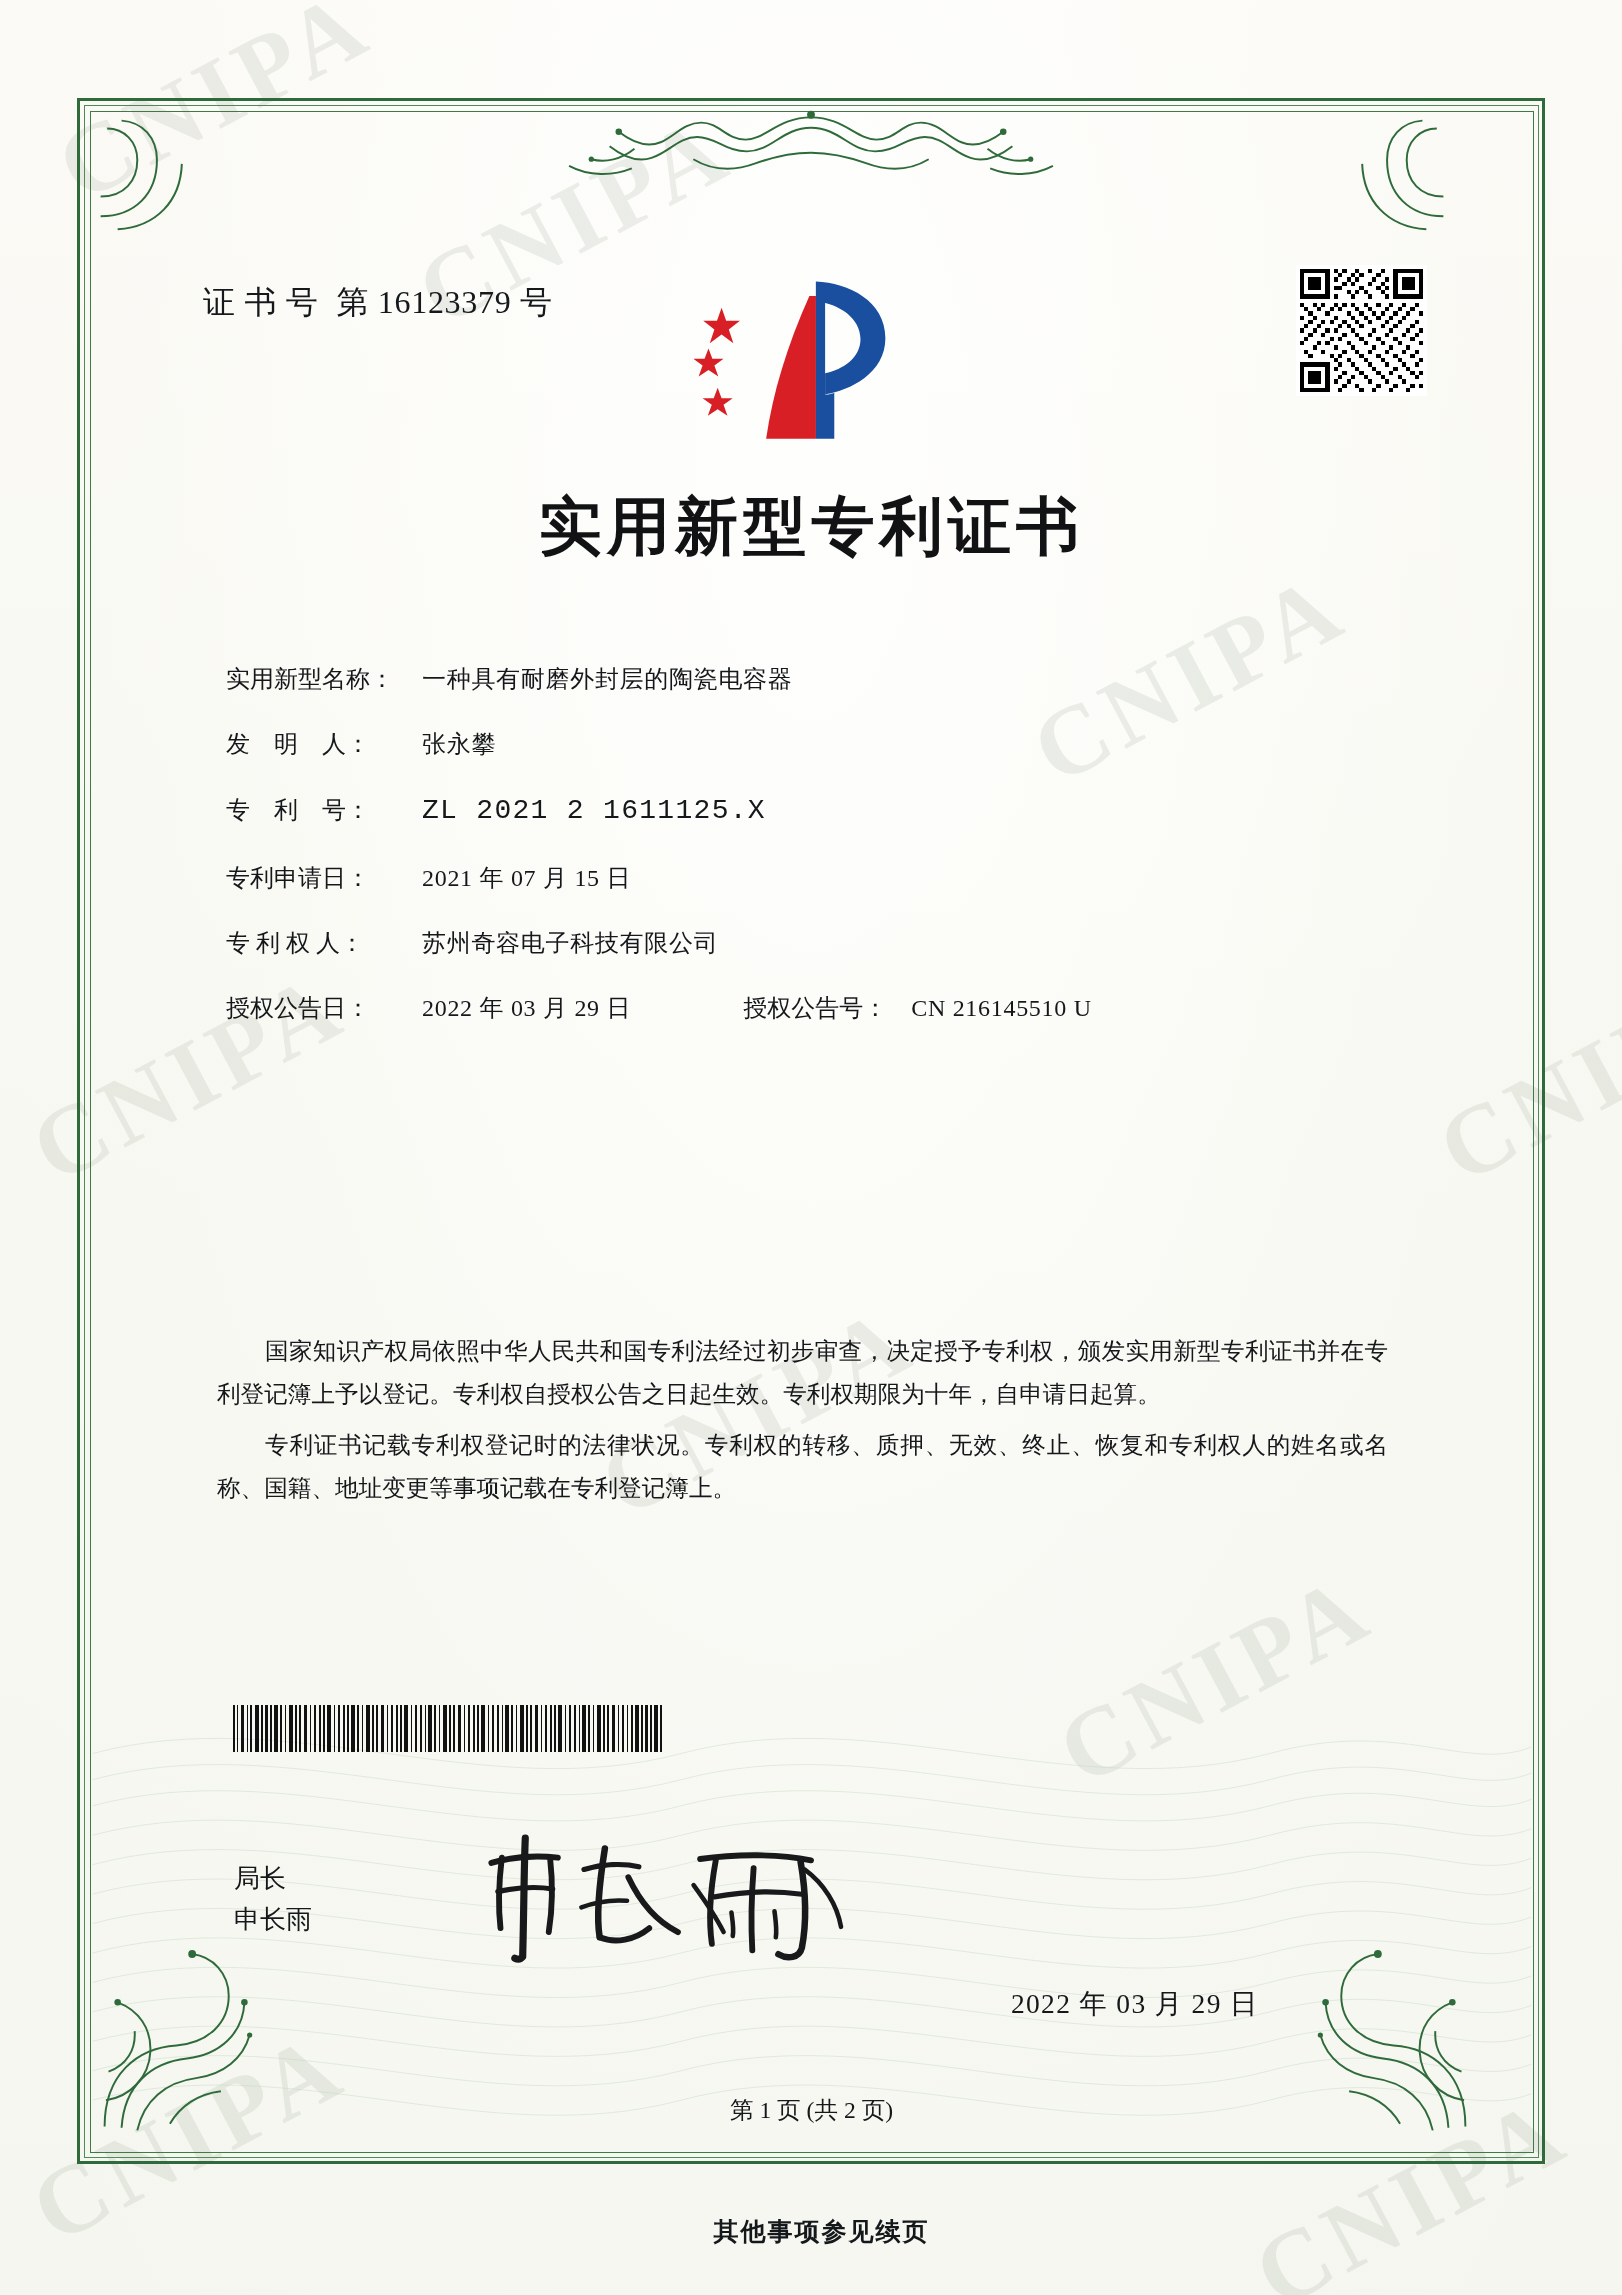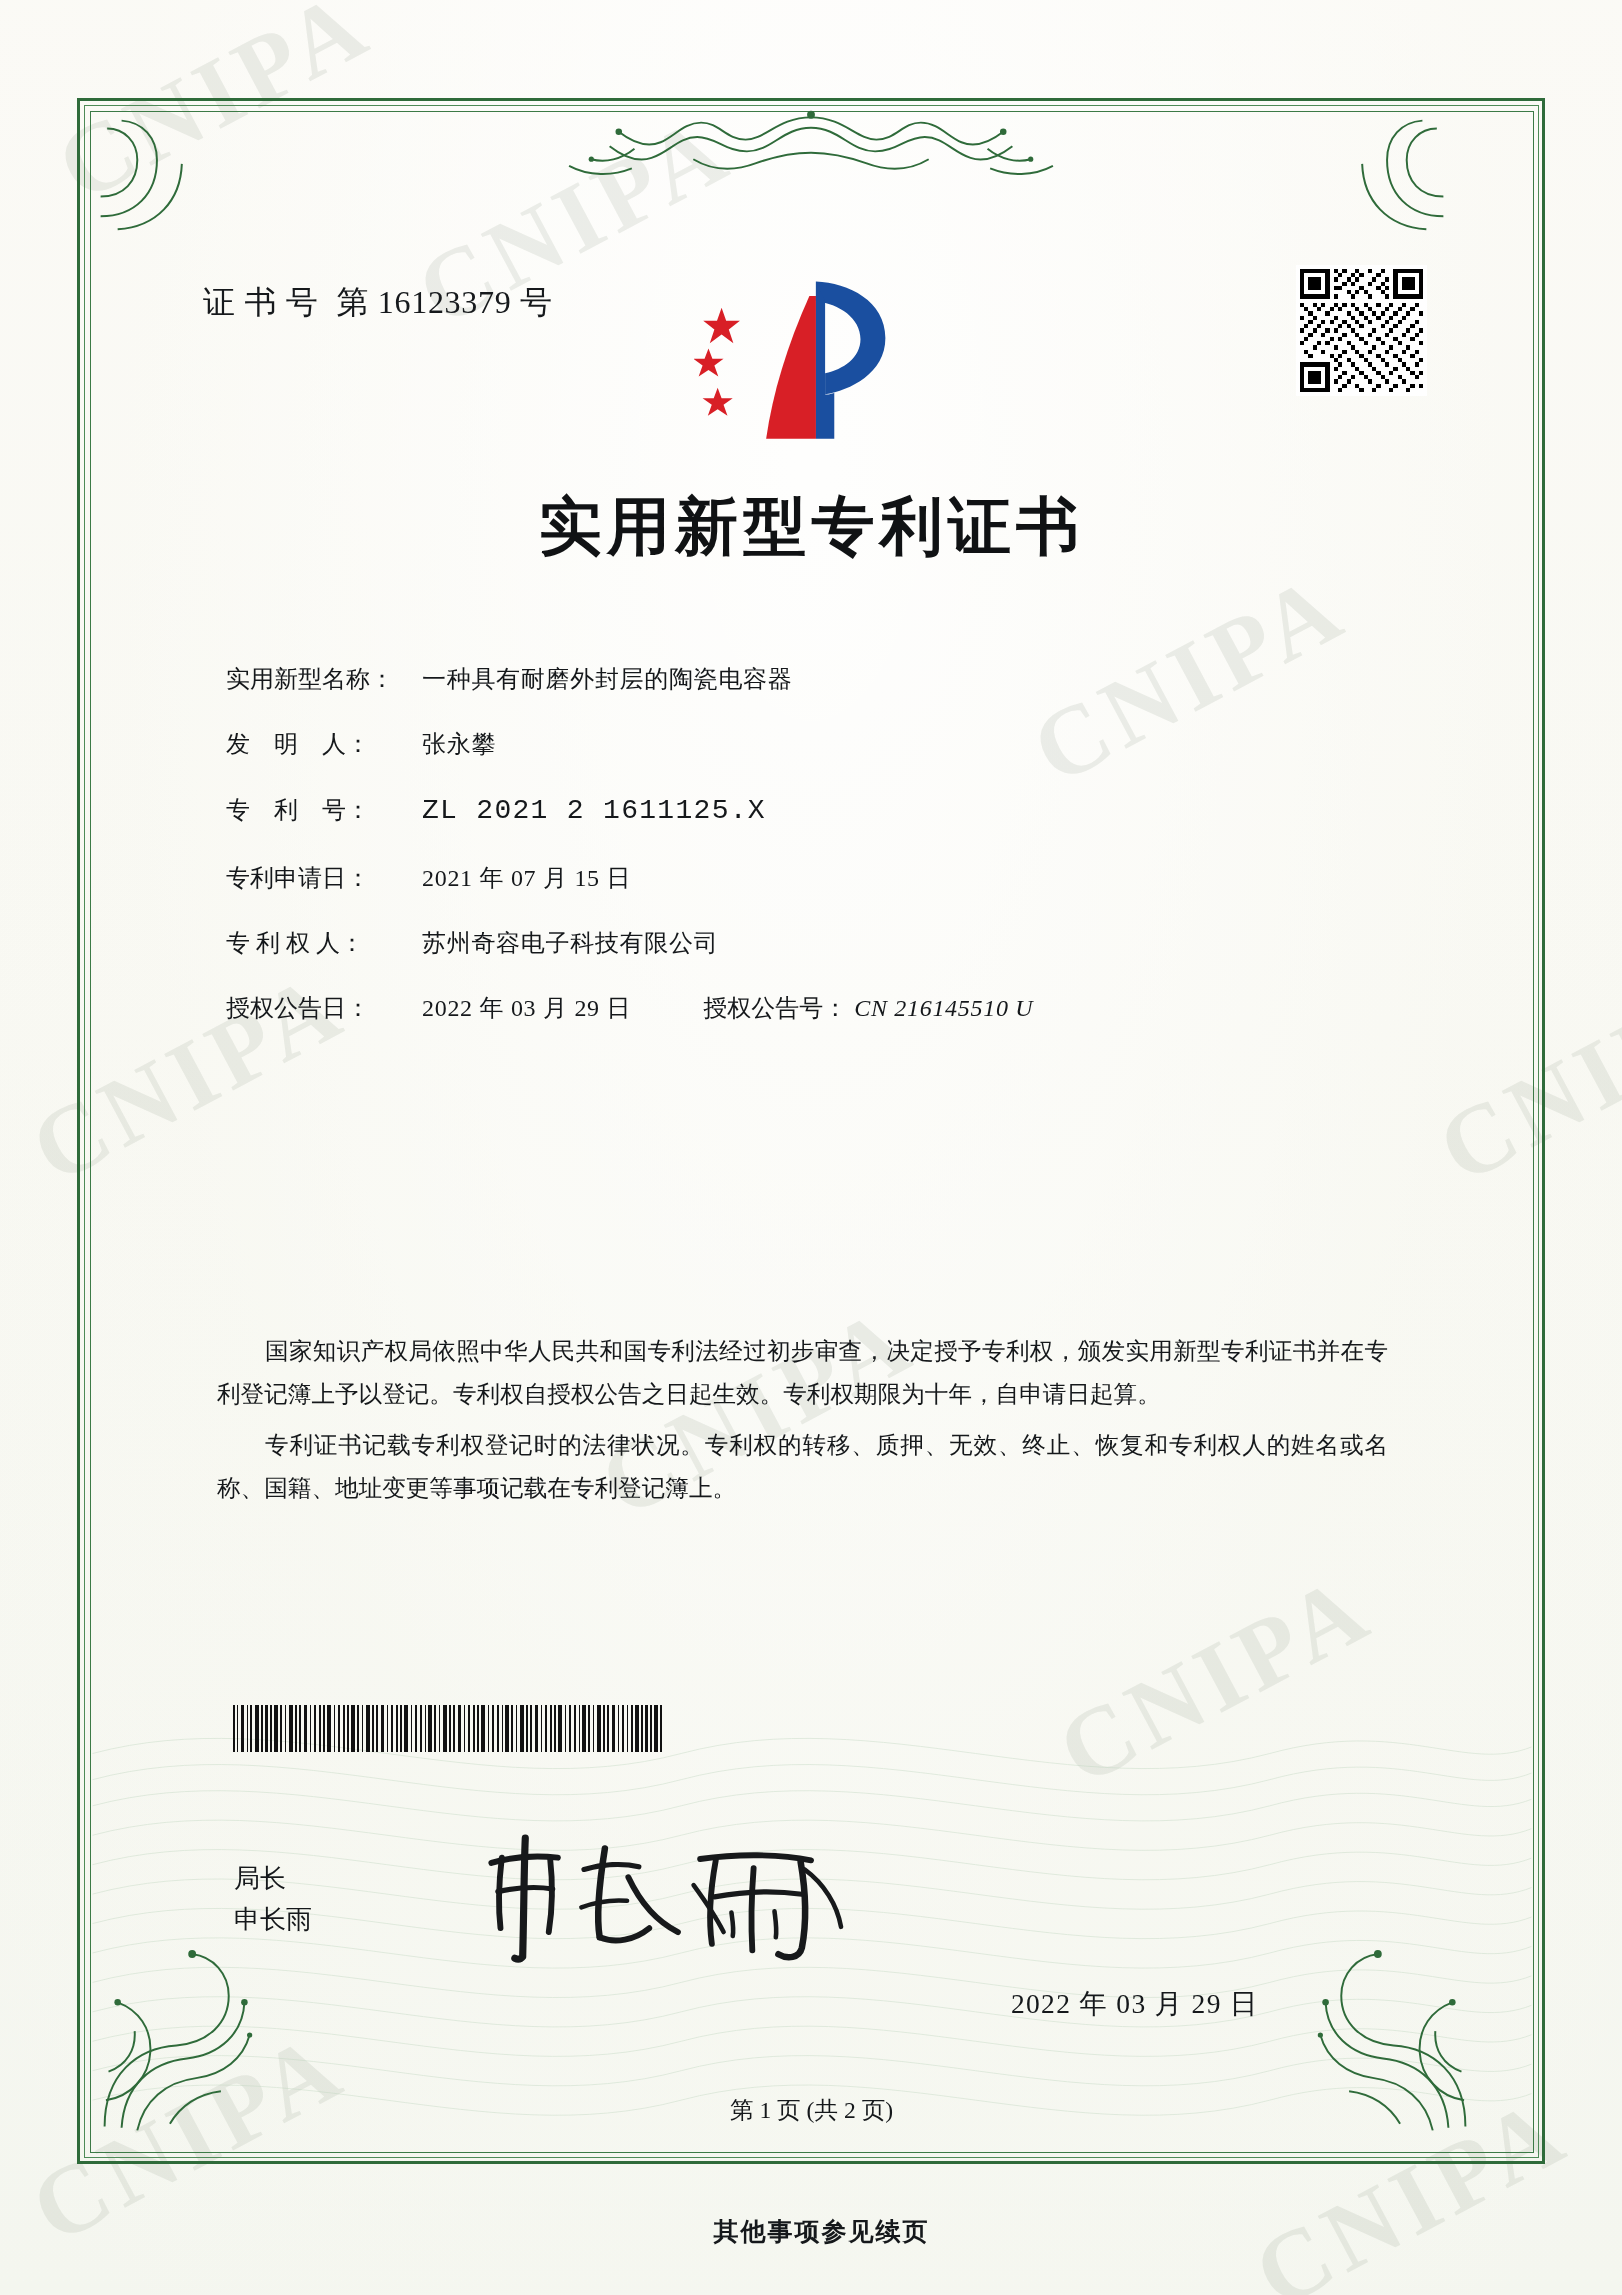--- a/index.html
+++ b/index.html
@@ -165,21 +165,21 @@
     flex: 0 0 196px;
     letter-spacing: 0px;
   }
   .field-value { letter-spacing: 0.7px; }
   .field-value.mono {
     font-family: "Liberation Mono", "DejaVu Sans Mono", monospace;
     font-size: 28px;
     letter-spacing: 1.3px;
   }
   .field-row.two-col .second-label {
-    margin-left: 72px;
+    margin-left: 112px;
   }
 
   
   .paragraphs {
     position: absolute;
     left: 217px;
     top: 1322px;
     width: 1171px;
     font-size: 23.6px;
     line-height: 43px;
@@ -625,21 +625,21 @@
     <div class="field-row">
       <span class="field-label"><span>专 利 权 人</span><span>：</span></span>
       <span class="field-value">苏州奇容电子科技有限公司</span>
     </div>
 
 
     <div class="field-row two-col">
       <span class="field-label"><span>授权公告日</span><span>：</span></span>
       <span class="field-value">2022 年 03 月 29 日</span>
       <span class="second-label"><span>授权公告号</span><span>：</span></span>
-      <span class="field-value" style="margin-left:7px;font-style:italic;">CN 216145510 U</span>
+      <span class="field-value" style="margin-left:24px;">CN 216145510 U</span>
     </div>
 
   </div>
 
   <div class="paragraphs">
     <p>国家知识产权局依照中华人民共和国专利法经过初步审查，决定授予专利权，颁发实用新型专利证书并在专利登记簿上予以登记。专利权自授权公告之日起生效。专利权期限为十年，自申请日起算。</p>
     <p>专利证书记载专利权登记时的法律状况。专利权的转移、质押、无效、终止、恢复和专利权人的姓名或名称、国籍、地址变更等事项记载在专利登记簿上。</p>
   </div>
 
   <div class="barcode">

